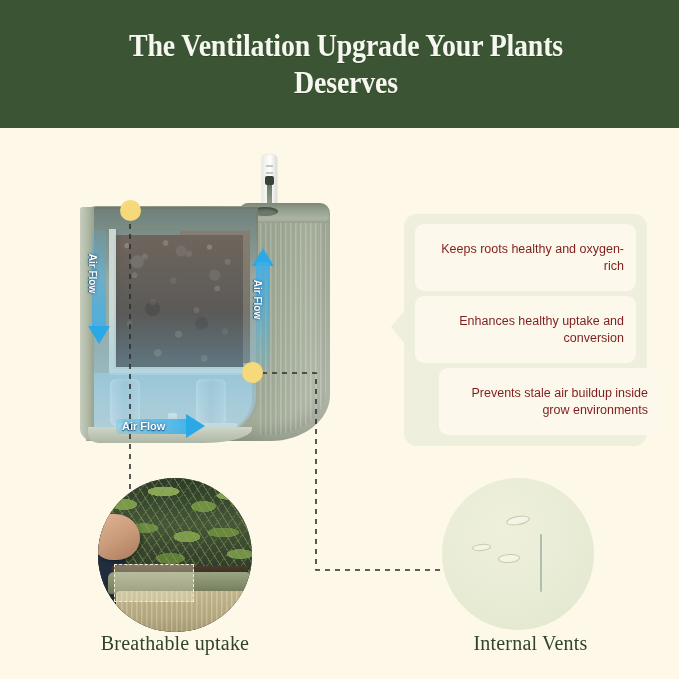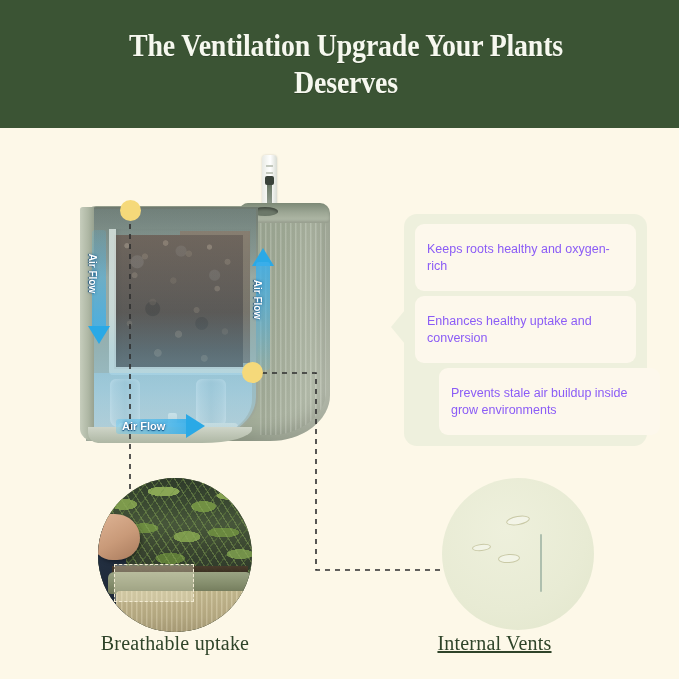--- a/index.html
+++ b/index.html
@@ -358,22 +358,22 @@
     width:221px; height:67px;
     background:#fdf8ec;
     border-radius:9px;
     display:flex; align-items:center; justify-content:center;
     padding:0 12px;
   }
   .card.c1{ top:10px; }
   .card.c2{ top:82px; }
   .card.c3{ top:154px;margin-left:24px; }
   .card-text{
-    text-align:left;
-    color:#8b5cf6;
+    text-align:right;
+    color:#7f1d1d;
     font-size:12.5px;
     line-height:17px;
     font-family:"Liberation Sans", sans-serif;
   }
 
   
   .feature{ position:absolute; }
   .circle{
     position:absolute;
     border-radius:50%;
@@ -483,21 +483,21 @@
   .feat-label{
     position:absolute;
     text-align:center;
     color:#2f4429;
     font-family:"Liberation Serif", serif;
     font-weight:400;
     font-size:20px;
     letter-spacing:.2px;
   }
   #label-left{ left:45px; top:632px; width:260px; }
-  #label-right{ left:372px; top:632px; width:245px;text-decoration:underline; }
+  #label-right{ left:408px; top:632px; width:245px; }
 </style>
 </head>
 <body>
 
 <div id="page">
 
   <div class="header">
     <div class="header-title">The Ventilation Upgrade Your Plants Deserves</div>
   </div>
 

